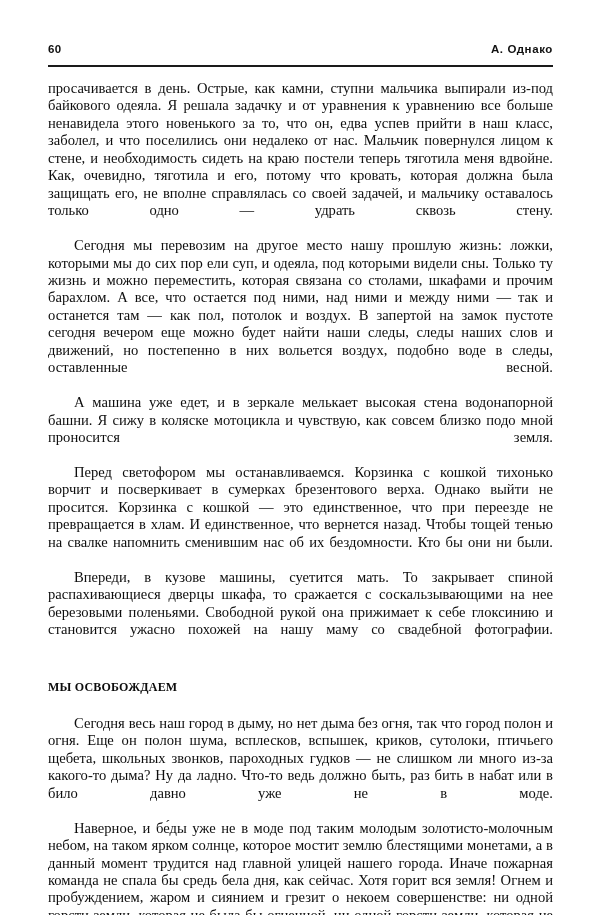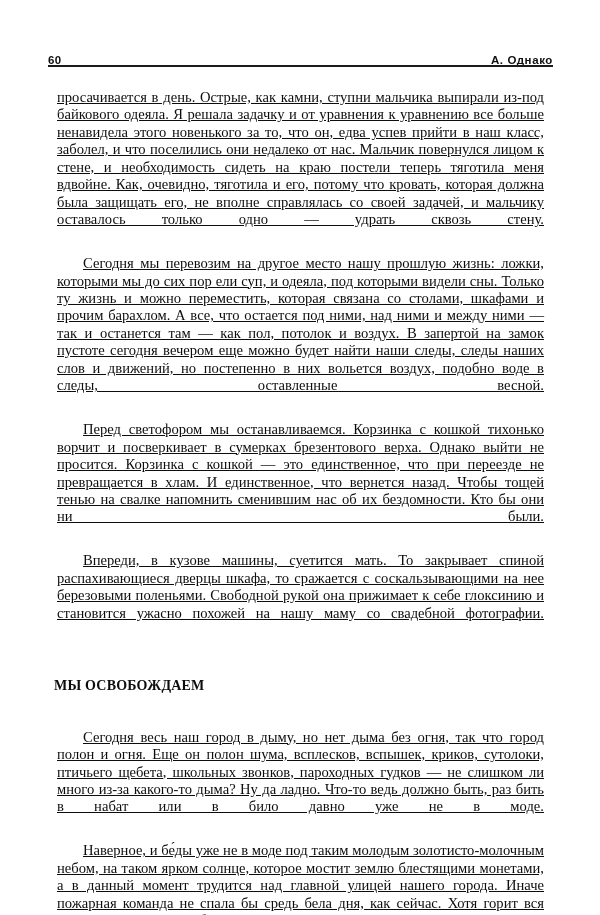--- a/index.html
+++ b/index.html
@@ -23,21 +23,21 @@
     height: 915px;
     background: #ffffff;
     box-sizing: border-box;
   }
 
   
   .running-head {
     position: absolute;
     left: 48px;
     right: 47px;
-    top: 44px;
+    top: 33px;
     height: 22px;
     display: flex;
     align-items: flex-end;
     justify-content: space-between;
   }
   .folio,
   .author-name {
     font-family: "Liberation Sans", "DejaVu Sans", sans-serif;
     font-weight: bold;
     font-size: 11.5px;
@@ -59,45 +59,44 @@
 
   
   .textblock {
     position: absolute;
     left: 48px;
     top: 80px;
     width: 505px;
   }
 
   p.para {
-    margin: 9px;
+    margin: 0;
     font-size: 14.6px;
     line-height: 17.45px;
     text-align: justify;
     text-justify: inter-word;
     text-indent: 26px;
     word-spacing: 0.1px;
     hyphens: manual;
-    text-decoration: underline;
   }
   p.para.no-indent {
     text-indent: 0;
   }
   
   p.para::after {
     content: "";
     display: inline-block;
     width: 100%;
   }
 
   h2.section-title {
-    margin: 6px;
+    margin: 0;
     font-family: "Liberation Serif", "DejaVu Serif", serif;
     font-weight: bold;
-    font-size: 14px;
+    font-size: 12px;
     line-height: 20px;
     letter-spacing: 0.2px;
     text-indent: 0;
     text-align: left;
   }
 
   .gap-before-title { height: 21px; }
   .gap-after-title  { height: 18px; }
 </style>
 </head>
@@ -108,20 +107,21 @@
   <div class="running-head">
     <span class="folio">60</span>
     <span class="author-name">А. Однако</span>
   </div>
   <div class="head-rule"></div>
 
   <div class="textblock">
 
     <p class="para no-indent">просачивается в день. Острые, как камни, ступни мальчика выпирали из-под байкового одеяла. Я решала задачку и от уравнения к уравнению все больше ненавидела этого новенького за то, что он, едва успев прийти в наш класс, заболел, и что поселились они недалеко от нас. Мальчик повернулся лицом к стене, и необходимость сидеть на краю постели теперь тяготила меня вдвойне. Как, очевидно, тяготила и его, потому что кровать, которая должна была защищать его, не вполне справлялась со своей задачей, и мальчику оставалось только одно — удрать сквозь стену.</p>
     <p class="para">Сегодня мы перевозим на другое место нашу прошлую жизнь: ложки, которыми мы до сих пор ели суп, и одеяла, под которыми видели сны. Только ту жизнь и можно переместить, которая связана со столами, шкафами и прочим барахлом. А все, что остается под ними, над ними и между ними — так и останется там — как пол, потолок и воздух. В запертой на замок пустоте сегодня вечером еще можно будет найти наши следы, следы наших слов и движений, но постепенно в них вольется воздух, подобно воде в следы, оставленные весной.</p>
+    <p class="para">А машина уже едет, и в зеркале мелькает высокая стена водонапорной башни. Я сижу в коляске мотоцикла и чувствую, как совсем близко подо мной проносится земля.</p>
     <p class="para">Перед светофором мы останавливаемся. Корзинка с кошкой тихонько ворчит и посверкивает в сумерках брезентового верха. Однако выйти не просится. Корзинка с кошкой — это единственное, что при переезде не превращается в хлам. И единственное, что вернется назад. Чтобы тощей тенью на свалке напомнить сменившим нас об их бездомности. Кто бы они ни были.</p>
     <p class="para">Впереди, в кузове машины, суетится мать. То закрывает спиной распахивающиеся дверцы шкафа, то сражается с соскальзывающими на нее березовыми поленьями. Свободной рукой она прижимает к себе глоксинию и становится ужасно похожей на нашу маму со свадебной фотографии.</p>
 
     <div class="gap-before-title"></div>
     <h2 class="section-title">МЫ ОСВОБОЖДАЕМ</h2>
     <div class="gap-after-title"></div>
 
     <p class="para">Сегодня весь наш город в дыму, но нет дыма без огня, так что город полон и огня. Еще он полон шума, всплесков, вспышек, криков, сутолоки, птичьего щебета, школьных звонков, пароходных гудков — не слишком ли много из-за какого-то дыма? Ну да ладно. Что-то ведь должно быть, раз бить в набат или в било давно уже не в моде.</p>
     <p class="para">Наверное, и бе́ды уже не в моде под таким молодым золотисто-молочным небом, на таком ярком солнце, которое мостит землю блестящими монетами, а в данный момент трудится над главной улицей нашего города. Иначе пожарная команда не спала бы средь бела дня, как сейчас. Хотя горит вся земля! Огнем и пробуждением, жаром и сиянием и грезит о некоем совершенстве: ни одной горсти земли, которая не была бы огненной, ни одной горсти земли, которая не взяла бы себе в приемыши хлебное зерно!</p>
 

